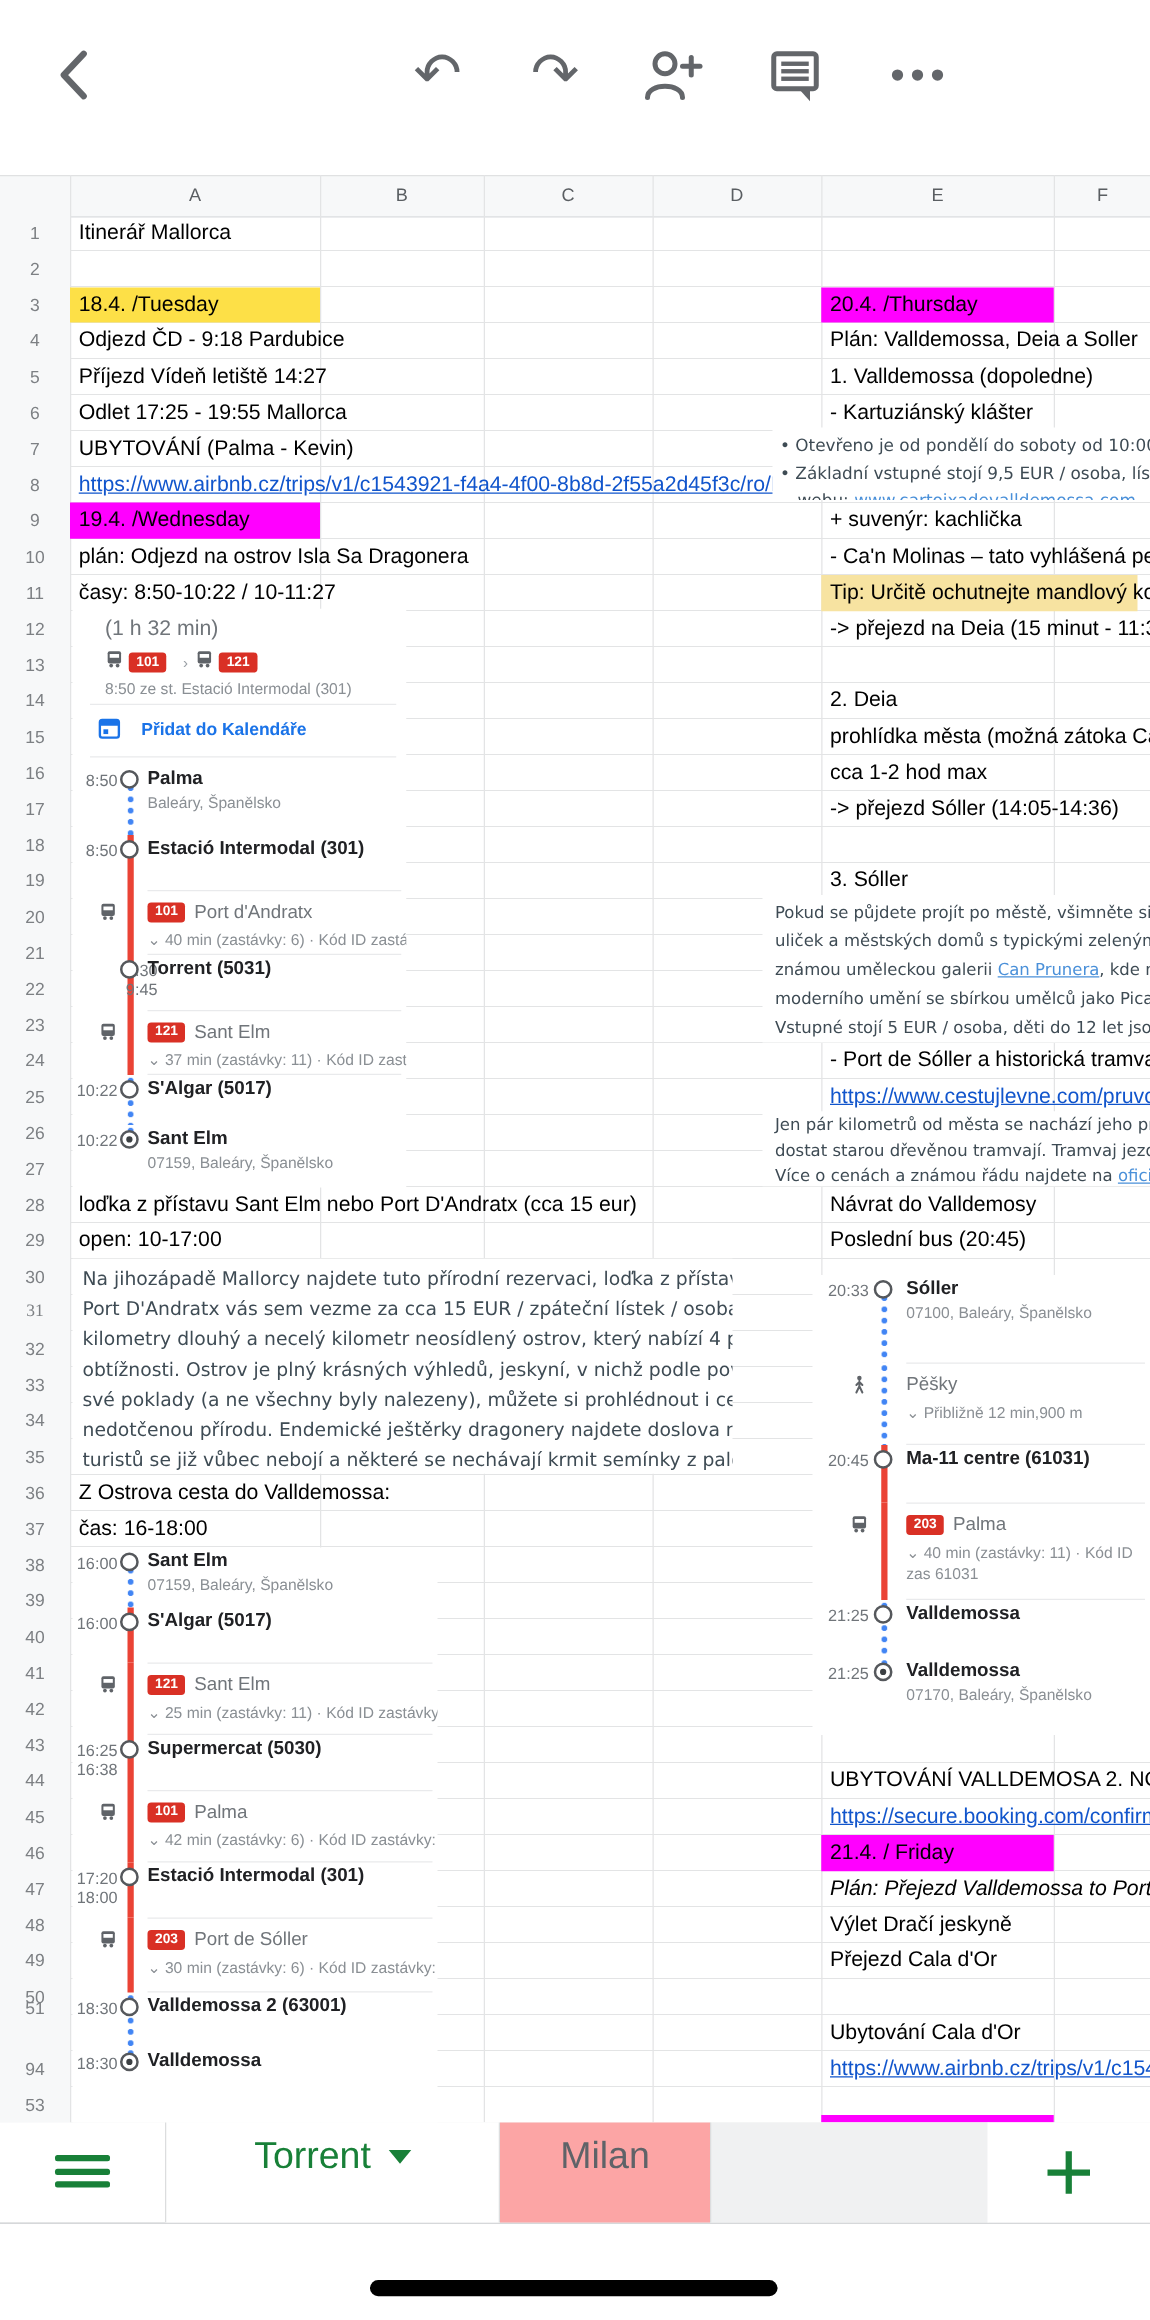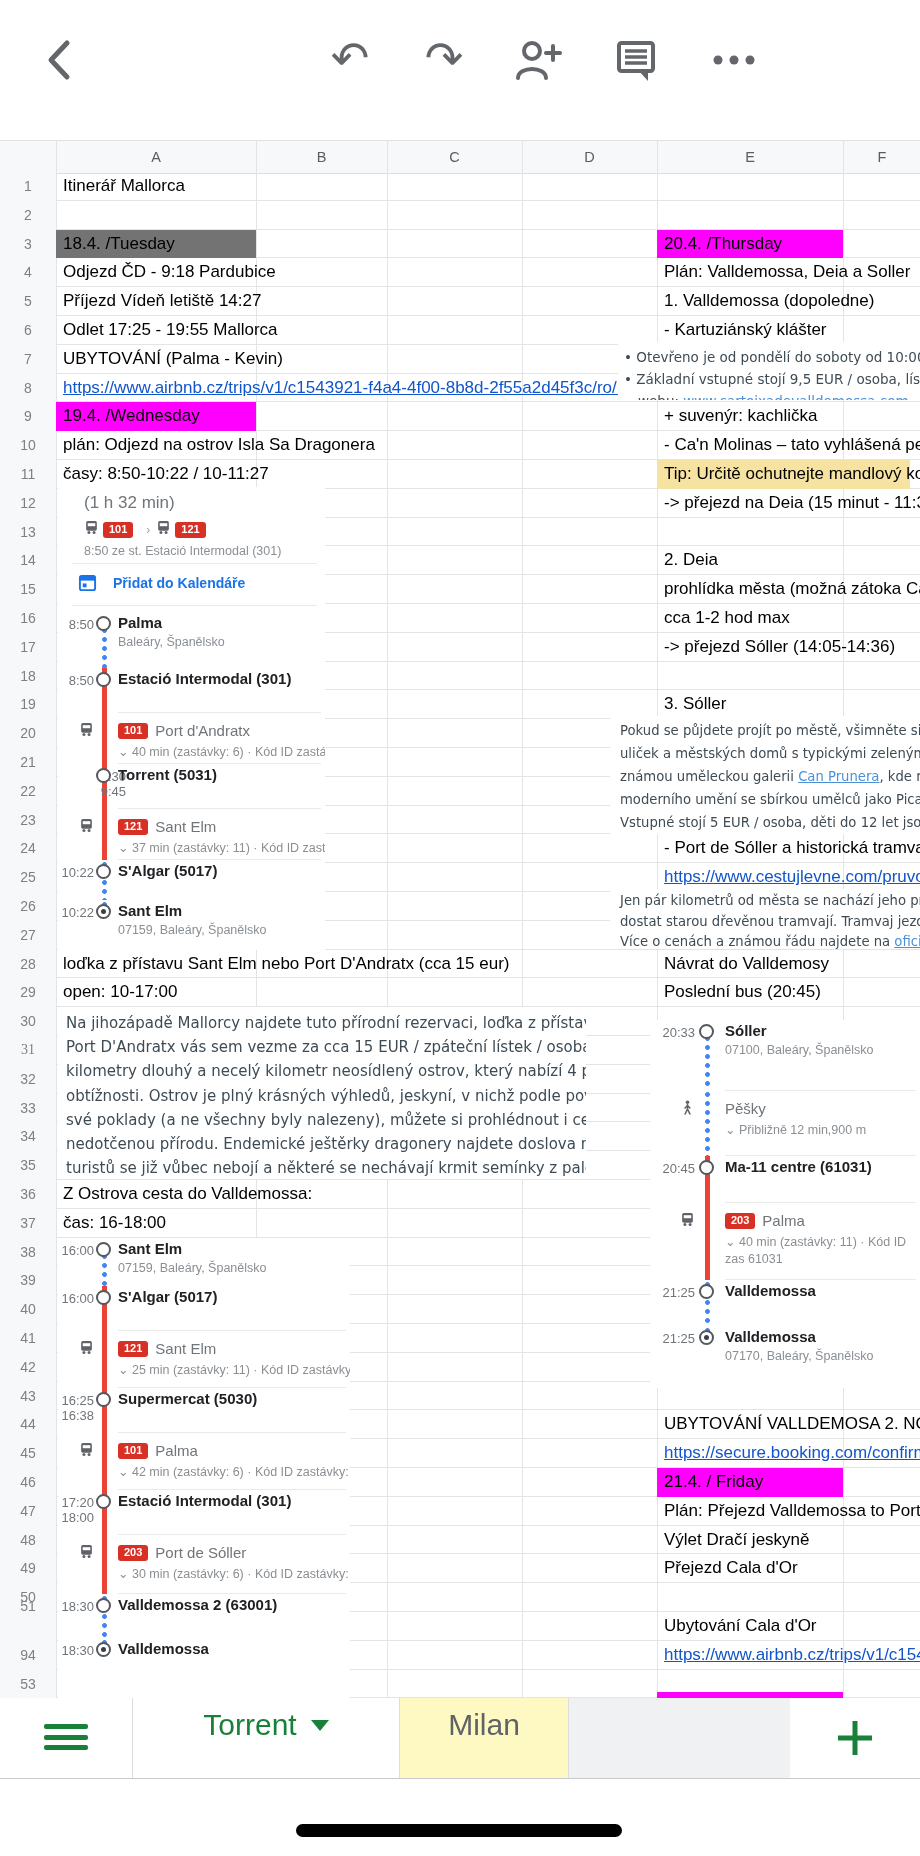--- a/index.html
+++ b/index.html
@@ -55,21 +55,21 @@
   .tabbar{position:absolute;left:0;top:1698px;width:920px;height:80px;background:#fff;z-index:10;
           border-bottom:1px solid #c9cbce;}
   .hamburger{position:absolute;left:44px;top:26px;width:44px;height:30px;}
   .hamburger div{height:5px;background:#188038;border-radius:2px;margin-bottom:5.5px;}
   .tab-active{position:absolute;left:132px;top:0;width:268px;height:80px;background:#fff;
               border-left:1px solid #dcddde;border-right:1px solid #dcddde;
               display:flex;align-items:flex-start;justify-content:center;padding-top:10px;box-sizing:border-box;}
   .tab-active .lbl{color:#188038;font-size:30px;}
   .caret{width:0;height:0;border-left:9px solid transparent;border-right:9px solid transparent;
          border-top:11px solid #188038;margin:12px 0 0 14px;}
-  .tab-inactive{position:absolute;left:400px;top:0;width:168px;height:80px;background:#fef9c3;
+  .tab-inactive{position:absolute;left:400px;top:0;width:168px;height:80px;background:#fca5a5;
                 display:flex;align-items:flex-start;justify-content:center;padding-top:10px;box-sizing:border-box;}
   .tab-inactive .lbl{color:#5f6368;font-size:30px;}
   .tab-filler{position:absolute;left:568px;top:0;width:222px;height:80px;background:#f0f1f2;
               border-left:1px solid #dcddde;border-right:1px solid #dcddde;}
   .addsheet{position:absolute;left:790px;top:0;width:130px;height:80px;background:#fff;
             display:flex;align-items:center;justify-content:center;}
   .home-indicator{position:absolute;left:296px;top:1824px;width:326px;height:13px;border-radius:7px;background:#000;z-index:11;}
   .magenta-peek{position:absolute;z-index:2;}
 </style>
 </head>
@@ -179,21 +179,21 @@
       <div class="rownum" style="top: 1592px; height: 28.8px; line-height: 28.8px;">51</div>
       <div class="rownum" style="top: 1640.8px; height: 28.8px; line-height: 28.8px;">94</div>
       <div class="rownum" style="top: 1669.6px; height: 28.8px; line-height: 28.8px;">53</div>
       <div class="vline" style="left: 56px;"></div>
       <div class="vline" style="left: 256px;"></div>
       <div class="vline" style="left: 387px;"></div>
       <div class="vline" style="left: 522px;"></div>
       <div class="vline" style="left: 657px;"></div>
       <div class="vline" style="left: 843px;"></div>
       <div class="cell" style="left: 56px; top: 172px; height: 28.8px; line-height: 28.8px;"><span class="b ">Itinerář Mallorca</span></div>
-      <div class="cell" style="left: 56px; top: 229.6px; height: 28.8px; line-height: 28.8px; background: #737373; width: 193px;"><span class="b ">18.4. /Tuesday</span></div>
+      <div class="cell" style="left: 56px; top: 229.6px; height: 28.8px; line-height: 28.8px; background: #fde047; width: 193px;"><span class="b ">18.4. /Tuesday</span></div>
       <div class="cell" style="left: 56px; top: 258.4px; height: 28.8px; line-height: 28.8px;"><span class="">Odjezd ČD - 9:18 Pardubice</span></div>
       <div class="cell" style="left: 56px; top: 287.2px; height: 28.8px; line-height: 28.8px;"><span class="">Příjezd Vídeň letiště 14:27</span></div>
       <div class="cell" style="left: 56px; top: 316px; height: 28.8px; line-height: 28.8px;"><span class="b ">Odlet 17:25 - 19:55 Mallorca</span></div>
       <div class="cell" style="left: 56px; top: 344.8px; height: 28.8px; line-height: 28.8px;"><span class="">UBYTOVÁNÍ (Palma - Kevin)</span></div>
       <div class="cell" style="left: 56px; top: 373.6px; height: 28.8px; line-height: 28.8px;"><span class="cl-link">https://www.airbnb.cz/trips/v1/c1543921-f4a4-4f00-8b8d-2f55a2d45f3c/ro/RES</span></div>
       <div class="cell" style="left: 56px; top: 402.4px; height: 28.8px; line-height: 28.8px; background: rgb(255, 0, 255); width: 193px;"><span class="b ">19.4. /Wednesday</span></div>
       <div class="cell" style="left: 56px; top: 431.2px; height: 28.8px; line-height: 28.8px;"><span class="">plán: Odjezd na ostrov </span><span class="b ">Isla Sa Dragonera</span></div>
       <div class="cell" style="left: 56px; top: 460px; height: 28.8px; line-height: 28.8px;"><span class="">časy: </span><span class="b ">8:50-10:22</span><span class=""> / 10-11:27</span></div>
       <div class="cell" style="left: 56px; top: 949.6px; height: 28.8px; line-height: 28.8px;"><span class="">loďka z přístavu </span><span class="b ">Sant Elm nebo Port D'Andratx</span><span class=""> (cca 15 eur)</span></div>
       <div class="cell" style="left: 56px; top: 978.4px; height: 28.8px; line-height: 28.8px;"><span class="b ">open: 10-17:00</span></div>
@@ -212,21 +212,21 @@
       <div class="cell" style="left: 657px; top: 604px; height: 28.8px; line-height: 28.8px;"><span class="">cca 1-2 hod max</span></div>
       <div class="cell" style="left: 657px; top: 632.8px; height: 28.8px; line-height: 28.8px;"><span class="">-&gt; přejezd Sóller (14:05-14:36)</span></div>
       <div class="cell" style="left: 657px; top: 690.4px; height: 28.8px; line-height: 28.8px;"><span class="b ">3. Sóller</span></div>
       <div class="cell" style="left: 657px; top: 834.4px; height: 28.8px; line-height: 28.8px;"><span class="">- Port de Sóller a historická tramva</span></div>
       <div class="cell" style="left: 657px; top: 863.2px; height: 28.8px; line-height: 28.8px;"><span class="cl-link">https://www.cestujlevne.com/pruvo</span></div>
       <div class="cell" style="left: 657px; top: 949.6px; height: 28.8px; line-height: 28.8px;"><span class="">Návrat do Valldemosy</span></div>
       <div class="cell" style="left: 657px; top: 978.4px; height: 28.8px; line-height: 28.8px;"><span class="">Poslední bus (20:45)</span></div>
       <div class="cell" style="left: 657px; top: 1410.4px; height: 28.8px; line-height: 28.8px;"><span class="">UBYTOVÁNÍ VALLDEMOSA 2. NO</span></div>
       <div class="cell" style="left: 657px; top: 1439.2px; height: 28.8px; line-height: 28.8px;"><span class="cl-link">https://secure.booking.com/confirm</span></div>
       <div class="cell" style="left: 657px; top: 1468px; height: 28.8px; line-height: 28.8px; background: rgb(255, 0, 255); width: 179px;"><span class="b ">21.4. / Friday</span></div>
-      <div class="cell" style="left: 657px; top: 1496.8px; height: 43px; line-height: 28.8px;"><span class="">Plán: Přejezd Valldemossa to Port</span></div>
+      <div class="cell" style="left: 657px; top: 1496.8px; height: 43px; line-height: 28.8px; font-style: italic;"><span class="">Plán: Přejezd Valldemossa to Port</span></div>
       <div class="cell" style="left: 657px; top: 1525.6px; height: 28.8px; line-height: 28.8px;"><span class="">Výlet Dračí jeskyně</span></div>
       <div class="cell" style="left: 657px; top: 1554.4px; height: 28.8px; line-height: 28.8px;"><span class="">Přejezd Cala d'Or</span></div>
       <div class="cell" style="left: 657px; top: 1612px; height: 28.8px; line-height: 28.8px;"><span class="">Ubytování Cala d'Or</span></div>
       <div class="cell" style="left: 657px; top: 1640.8px; height: 28.8px; line-height: 28.8px;"><span class="cl-link">https://www.airbnb.cz/trips/v1/c154</span></div>
       <div class="magenta-peek" style="left: 657px; top: 1692px; width: 186px; height: 6px; background: rgb(255, 0, 255);"></div>
       <div class="para" style="left: 618px; top: 342px; width: 302px; height: 58px; font-size: 13.5px; padding-top: 4px; padding-left: 6px; box-sizing: border-box;">
         <div class="pline" style="line-height: 22px;"><span>• Otevřeno je od pondělí do soboty od 10:00 do 16:30</span></div>
         <div class="pline" style="line-height: 22px;"><span>• Základní vstupné stojí 9,5 EUR / osoba, lístky může</span></div>
         <div class="pline" style="line-height: 22px; padding-left: 14px;"><span>webu: </span><span class="p-link">www.cartoixadevalldemossa.com</span><span>.</span></div>
       </div>

